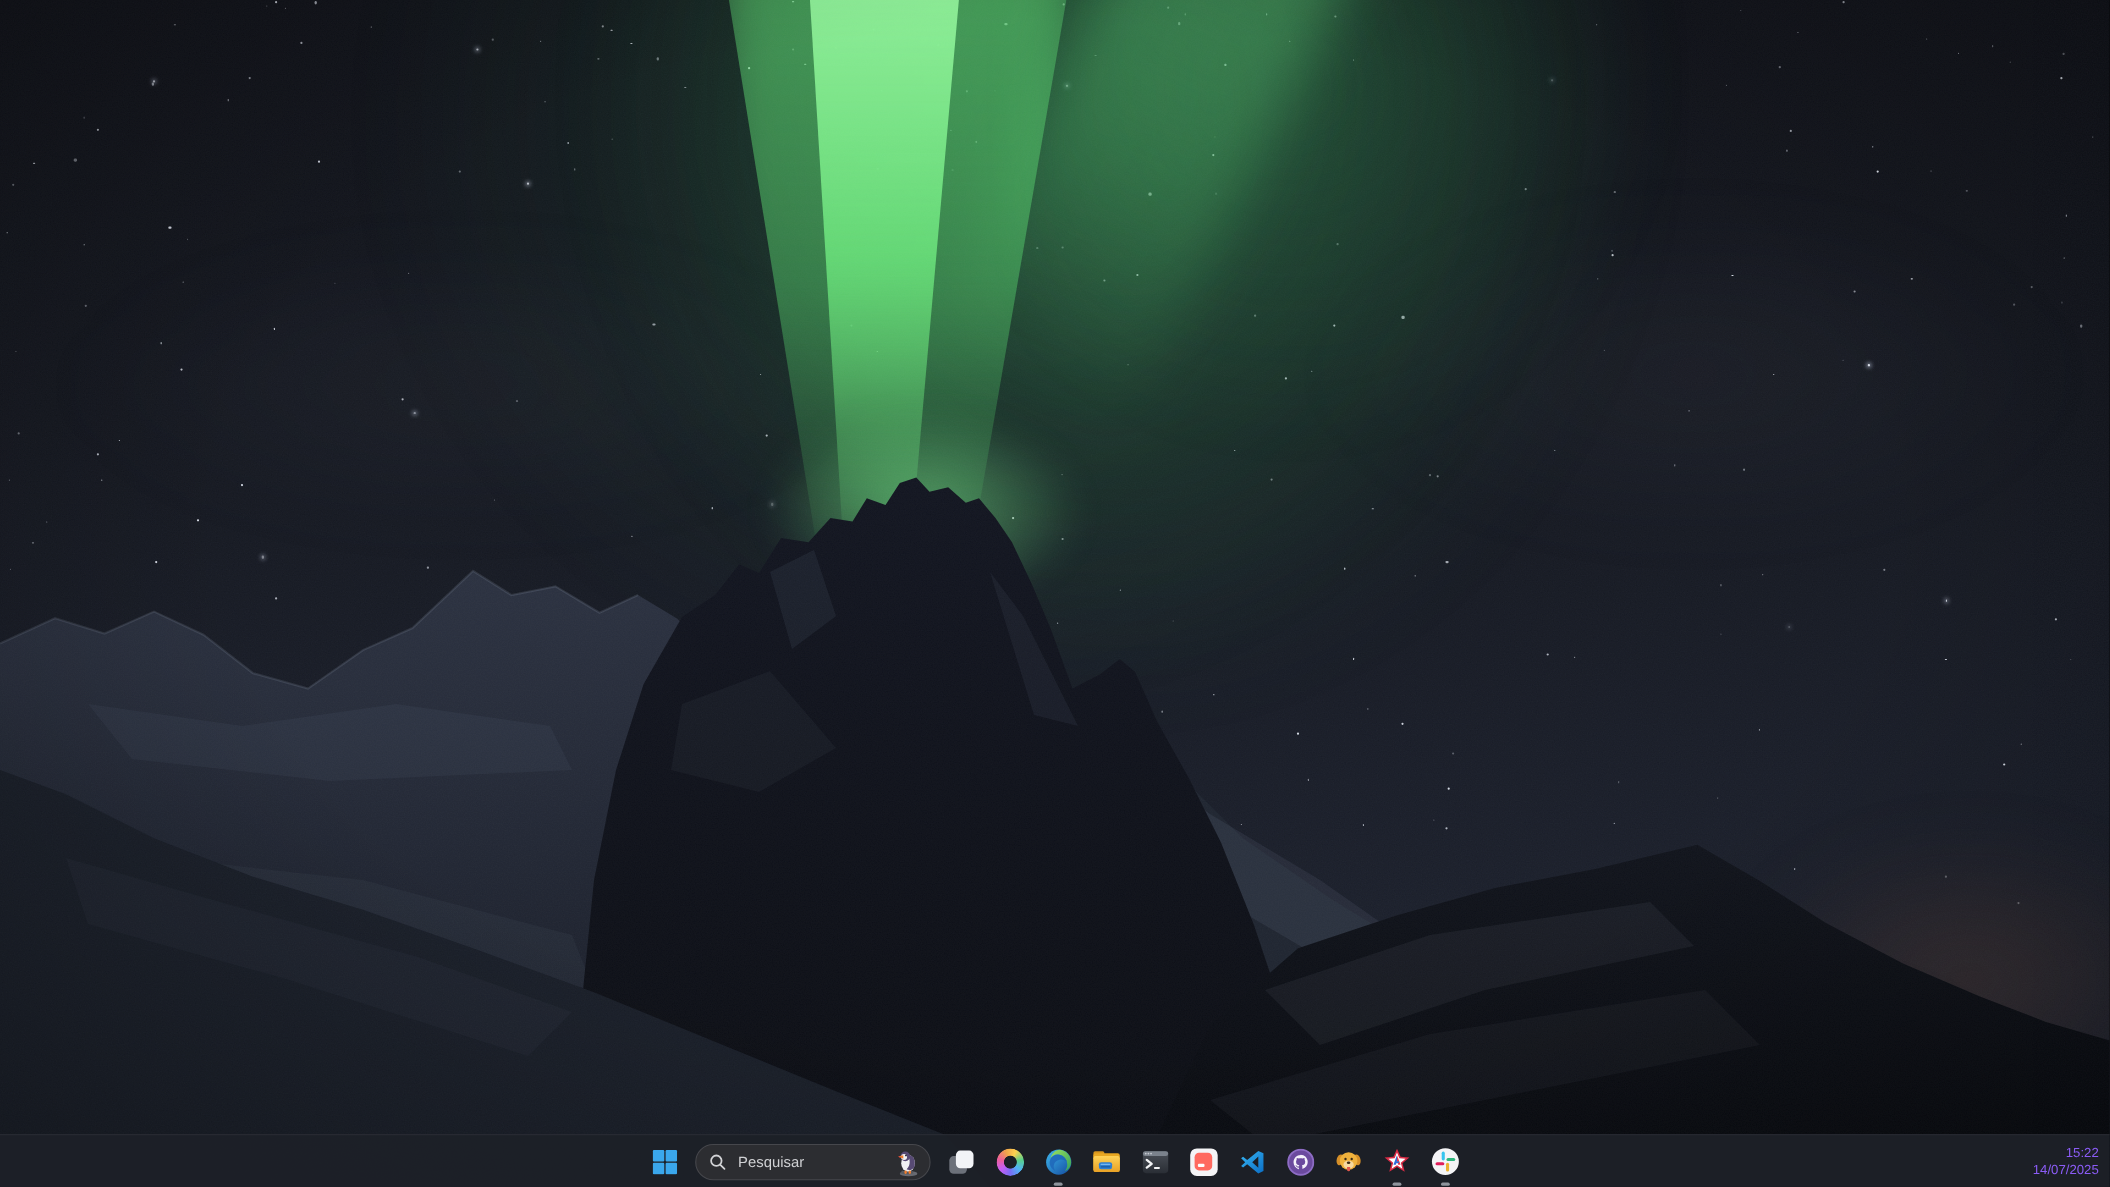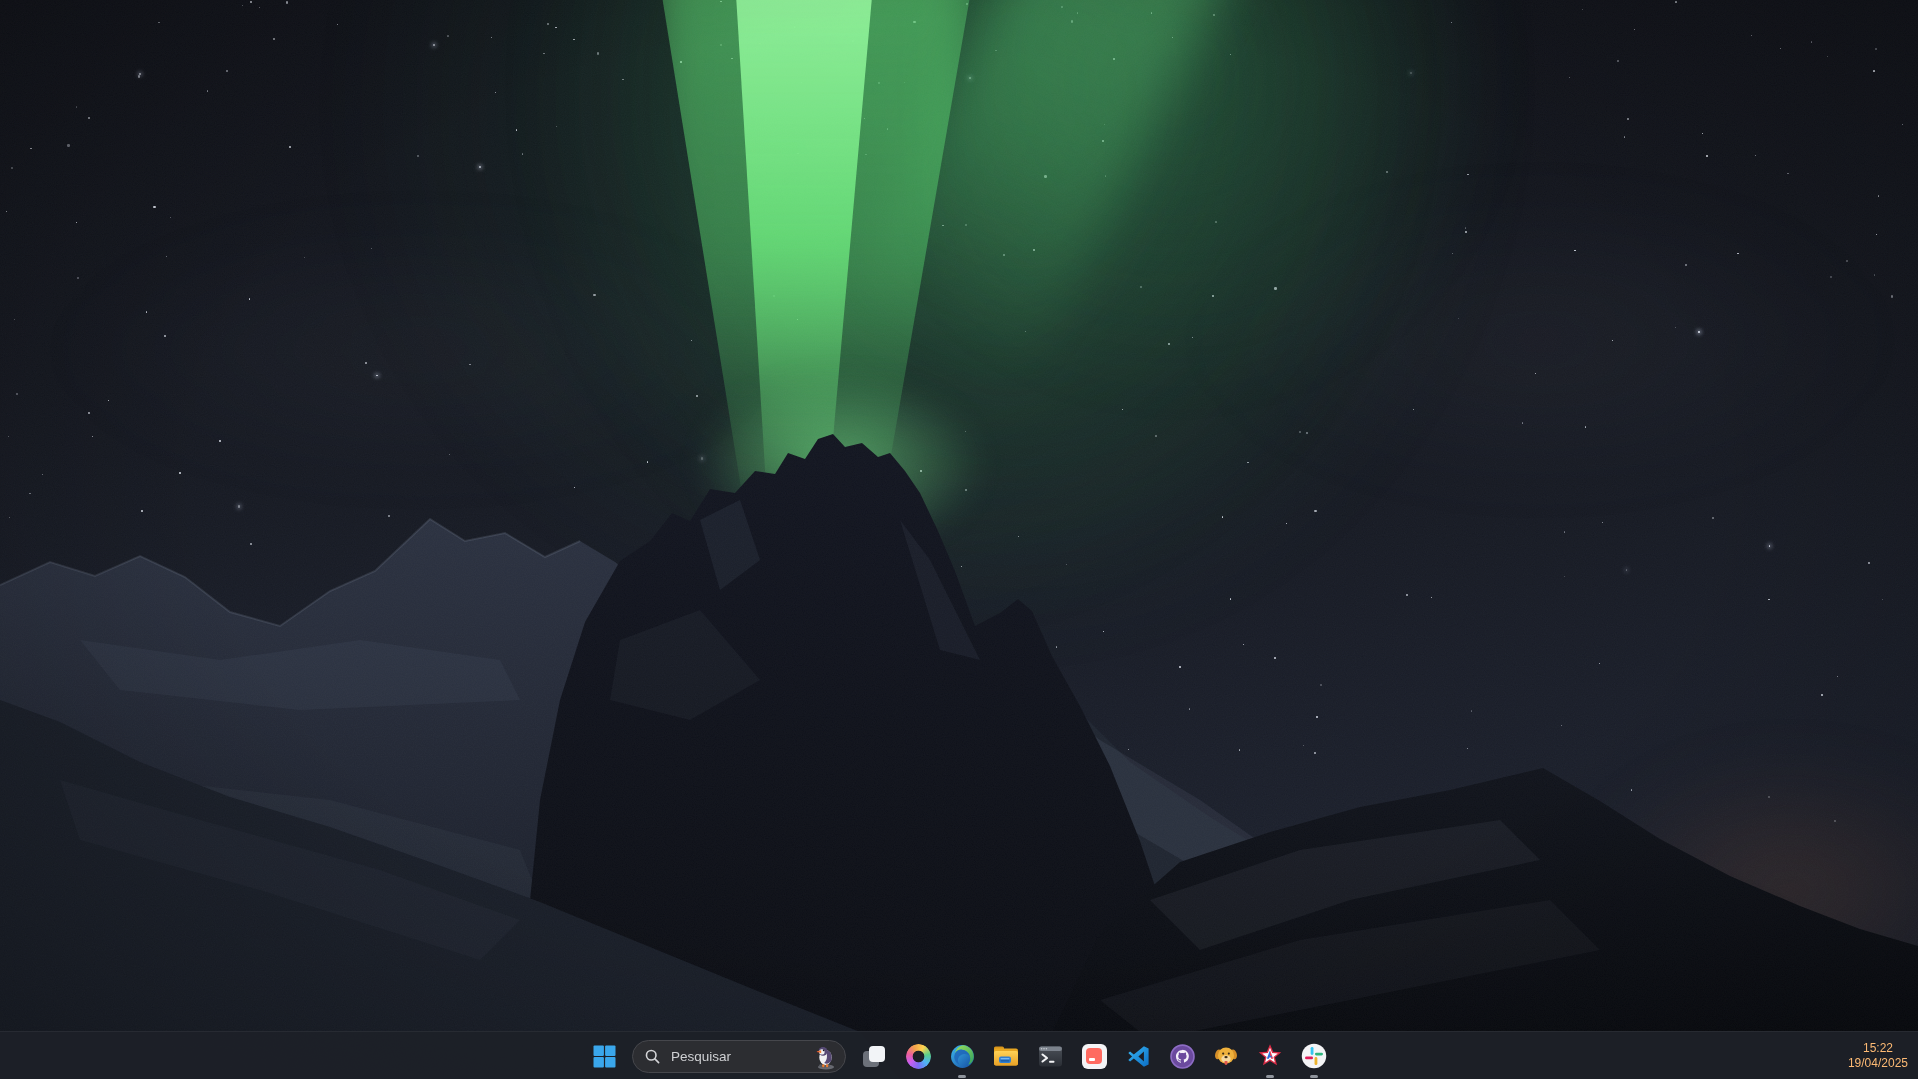--- a/index.html
+++ b/index.html
@@ -65,21 +65,21 @@
     width:8px;height:3px;border-radius:2px;background:#8f949c;}
   
   .search{height:33px;width:214px;margin:0 6px;border-radius:17px;
     background:#2c2d31;border:1px solid #46474c;box-sizing:border-box;
     display:flex;align-items:center;padding:0 6px 0 11px;gap:8px;}
   .search input{flex:1;min-width:0;background:transparent;border:none;outline:none;
     font-family:"Liberation Sans","DejaVu Sans",sans-serif;font-size:13.5px;color:#e3e4e6;}
   .search input::placeholder{color:#cfd0d3;opacity:1;}
   
   .clock{position:absolute;right:10px;top:50%;transform:translateY(-50%);
-    text-align:center;color:#fdba74;font-size:12px;line-height:15px;}
+    text-align:right;color:#8b5cf6;font-size:12px;line-height:15px;}
   
   .ic{display:block;}
   .copilot-ring{width:25px;height:25px;border-radius:50%;
     background:conic-gradient(from 130deg,#4fb3f6,#7a6cf6,#c75ef2,#ee5f9c,#f2a24b,#ffd24f,#59d08a,#4fb3f6);
     -webkit-mask:radial-gradient(circle,transparent 31%,#000 35%);
     mask:radial-gradient(circle,transparent 31%,#000 35%);}
   .taskview{position:relative;width:25px;height:25px;}
   .taskview .tv-back{position:absolute;left:1px;bottom:2px;width:16px;height:16px;
     border-radius:4px;background:rgba(175,181,192,.55);}
   .taskview .tv-front{position:absolute;right:2px;top:2px;width:16px;height:16px;
@@ -562,16 +562,16 @@
    <rect x="3.7" y="12.5" width="7.4" height="2.6" rx="1.3" fill="#E01E5A"></rect>
  </svg>
             </div>
             <span class="run-dot"></span>
           </div>
         </div>
     </div>
 
     <div class="clock">
       <div>15:22</div>
-      <div>19/04/2025</div>
+      <div>14/07/2025</div>
     </div>
   </div>
 </div>
 
 </body></html>

